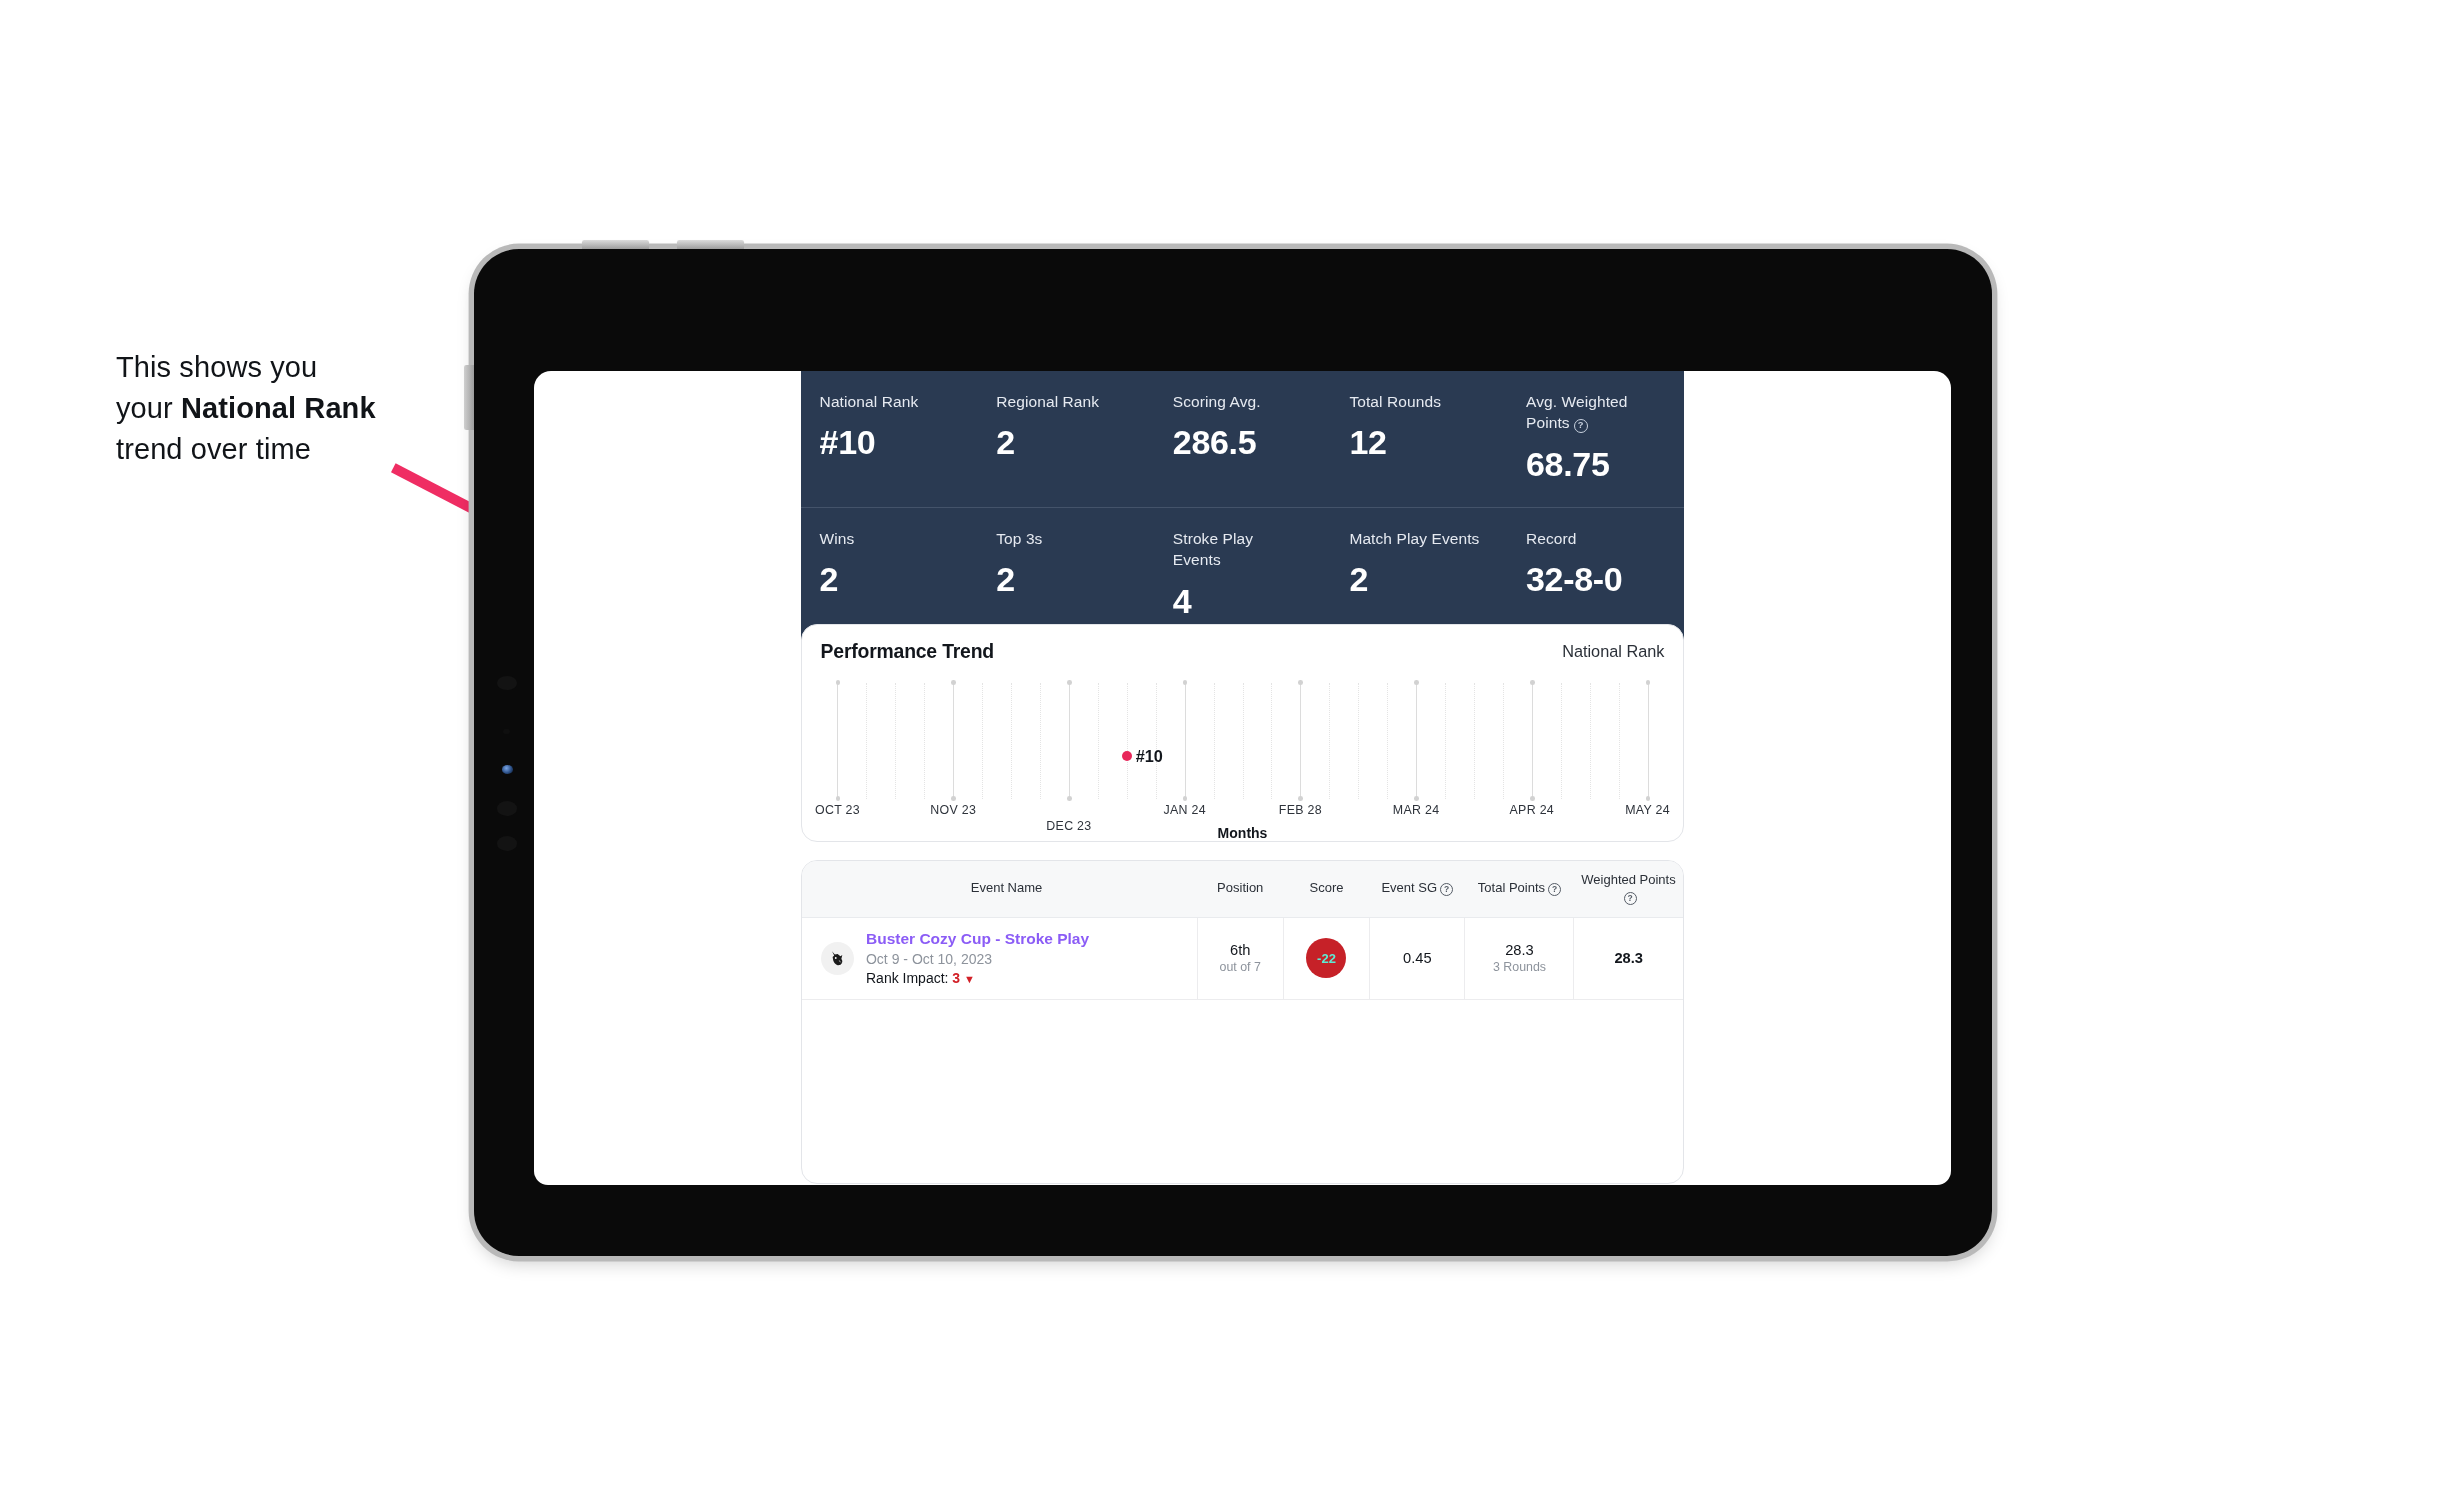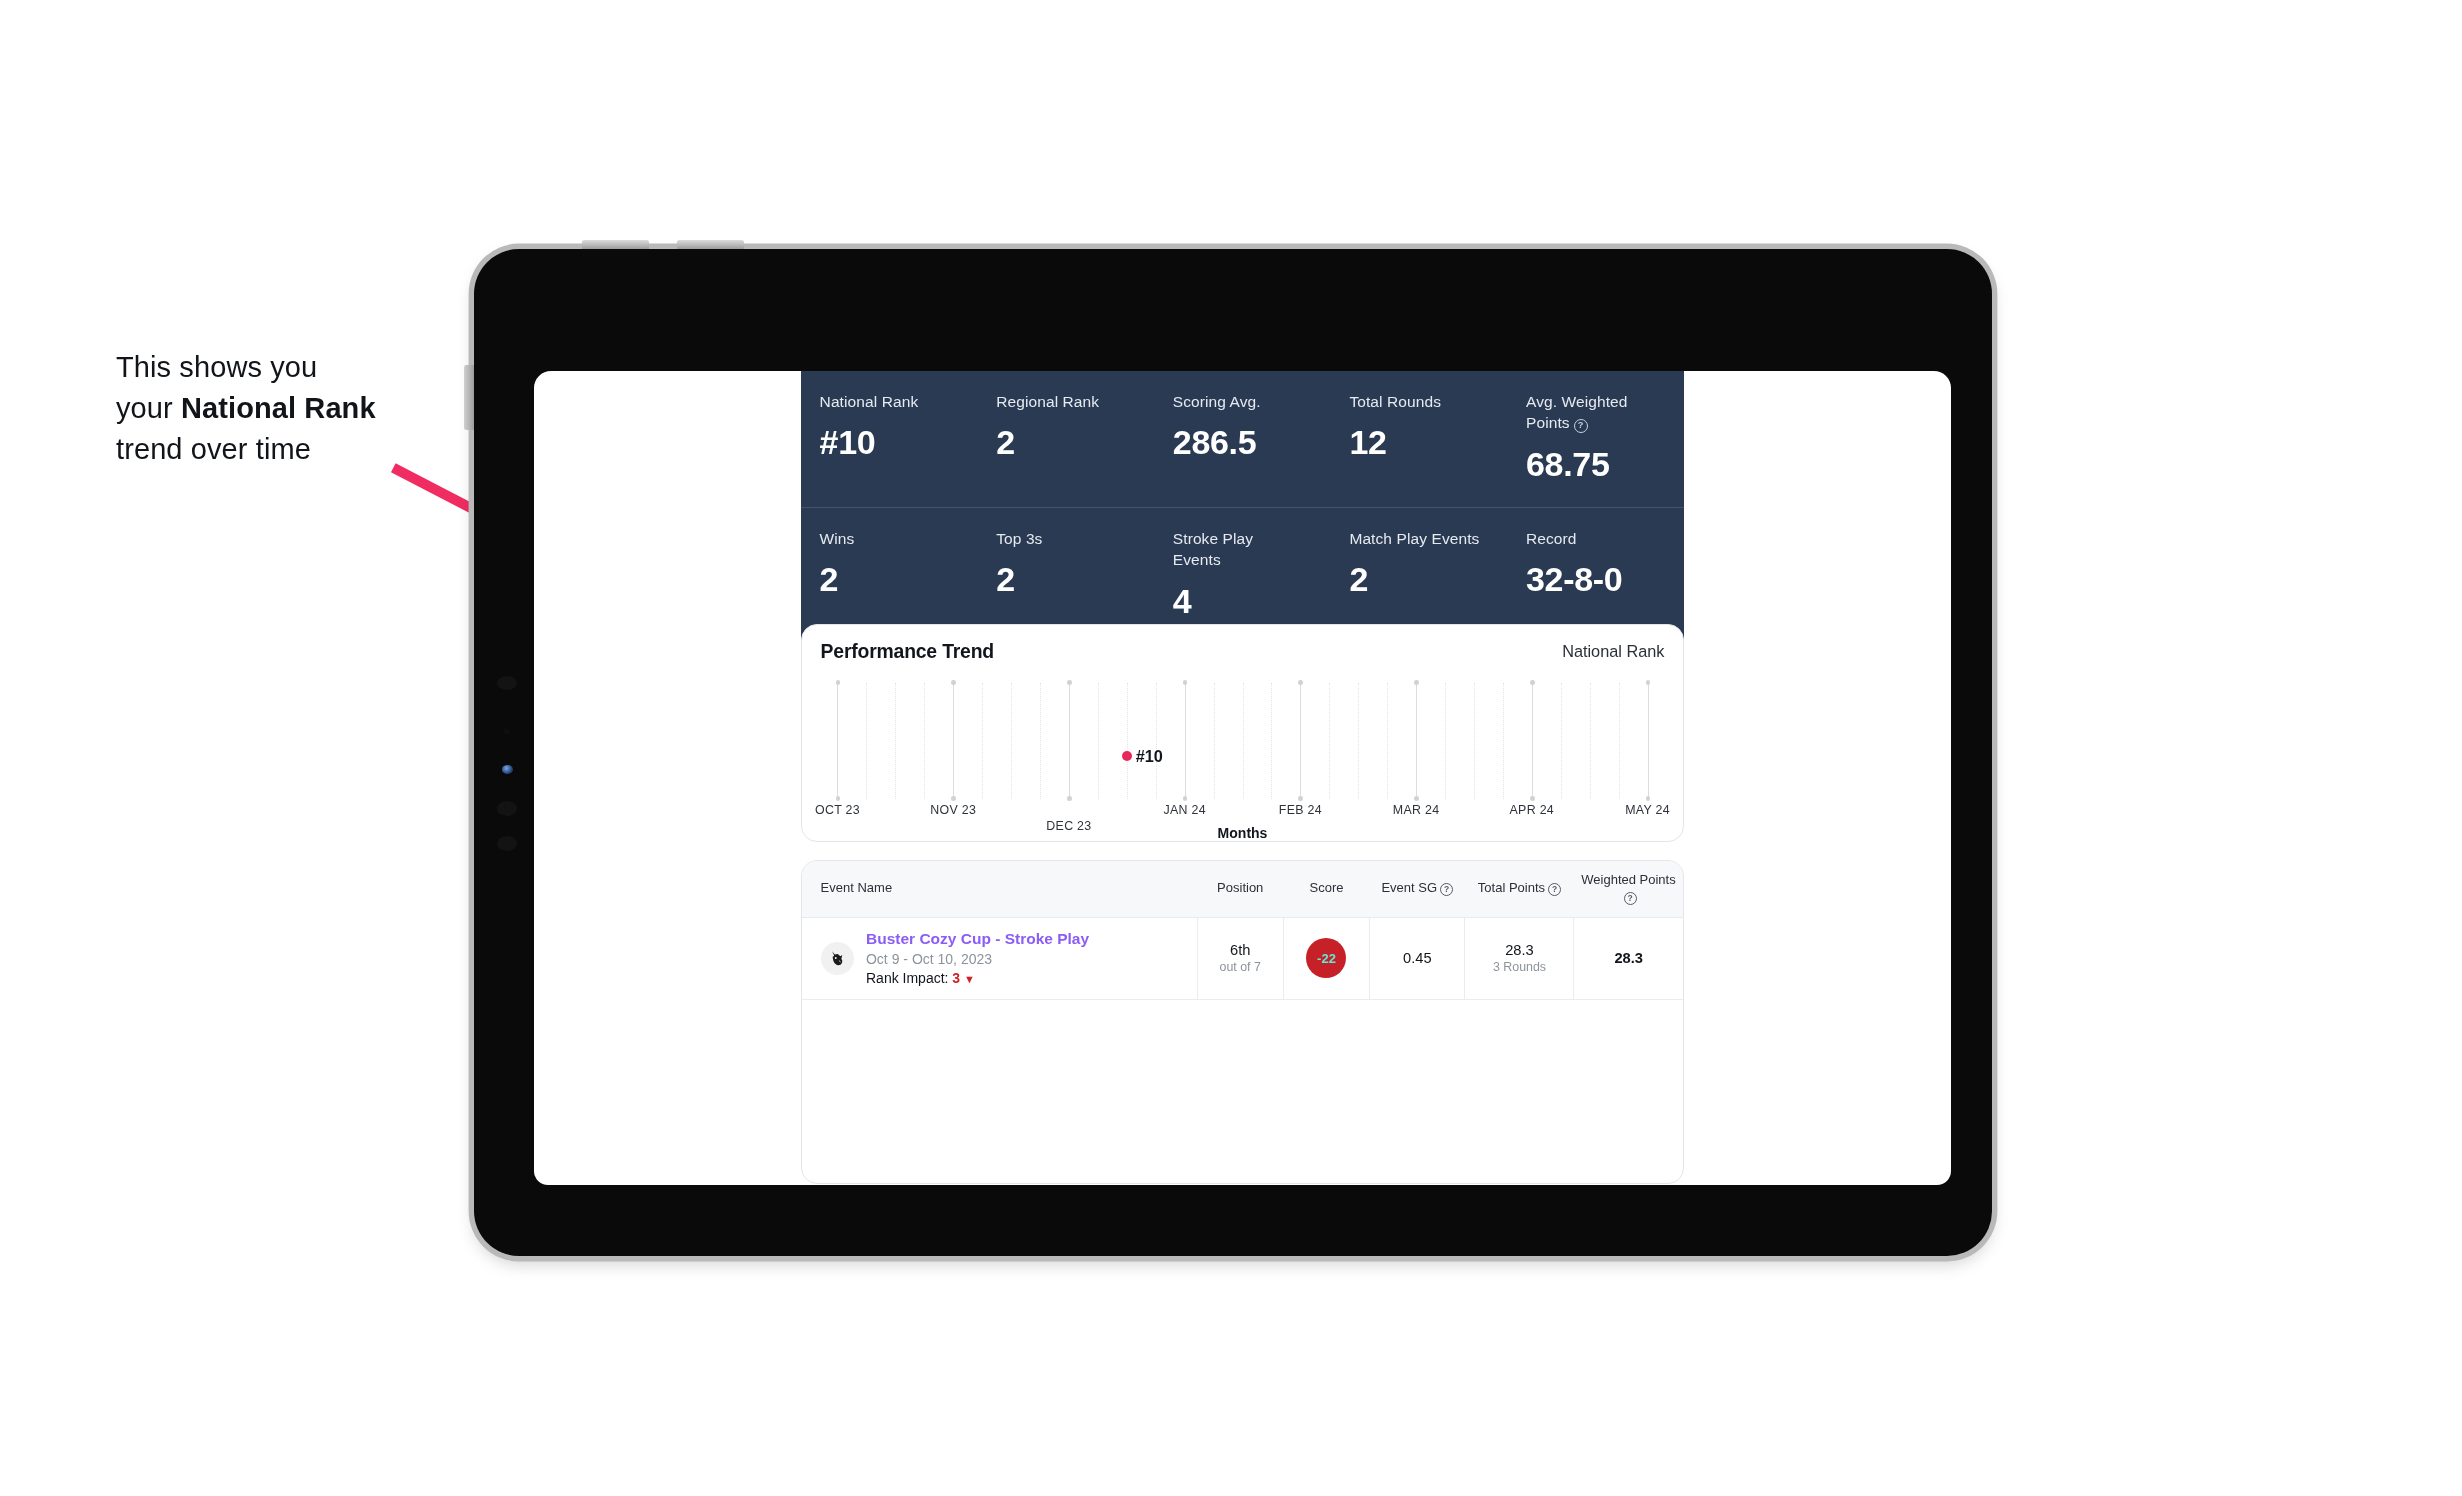--- a/index.html
+++ b/index.html
@@ -133,21 +133,21 @@
   .ev-head { padding: 17px 18.6px 15.5px 18.6px; border-bottom: 0.8px solid #e9ebee; }
   .ev-title { font-size: 22px; font-weight: 700; color: #12161c; letter-spacing: -0.2px; }
   .ev-sub { margin-top: 5.4px; font-size: 13px; color: #8d939c; }
   .tbl { width: 100%; border-collapse: collapse; table-layout: fixed; }
   .tbl thead th {
     background: #f7f8f9;
     font-size: 13px; font-weight: 400; color: #2b3038;
     padding: 11px 4.6px; vertical-align: middle; line-height: 1.3;
     border-bottom: 0.8px solid #e9ebee;
   }
-  .tbl thead th.name { text-align: left; padding-left: 18.6px; }
+  .tbl thead th.name { text-align: center; padding-left: 18.6px; }
   .tbl td { padding: 12.4px 4.6px; vertical-align: middle; text-align: center;
             border-right: 0.8px solid #ececee; border-bottom: 0.8px solid #ececee; font-size: 14.7px; color: #12161c; }
   .tbl td.name { text-align: left; padding-left: 18.6px; border-right: 0.8px solid #ececee; }
   .tbl td:last-child { border-right: none; }
   .ev-name-cell { display: flex; align-items: center; gap: 12.4px; }
   .ev-logo {
     flex: 0 0 auto; width: 33px; height: 33px; border-radius: 50%;
     background: #f1f1f1; display: flex; align-items: center; justify-content: center;
   }
   .ev-nm { font-size: 15.5px; font-weight: 700; color: #8b5cf6; }
@@ -309,21 +309,21 @@
               <div class="dp" style="left: 36.272%; top: 63%;">
                 <div class="dot" style="background: rgb(232, 39, 90);"></div>
                 <div class="dplabel">#10</div>
               </div>
             </div>
           <div class="xlabels" id="xlabels">
               <span style="left: 2%;">OCT 23</span>
               <span style="left: 15.7143%;">NOV 23</span>
               <span style="left: 29.4286%; margin-top: 16px;">DEC 23</span>
               <span style="left: 43.1429%;">JAN 24</span>
-              <span style="left: 56.8571%;">FEB 24</span>
+              <span style="left: 56.8571%;">FEB 28</span>
               <span style="left: 70.5714%;">MAR 24</span>
               <span style="left: 84.2857%;">APR 24</span>
               <span style="left: 98%;">MAY 24</span>
             </div>
           <div class="axis-title">Months</div>
         </div>
 
         <div class="card events">
           <table class="tbl">
             <colgroup>

